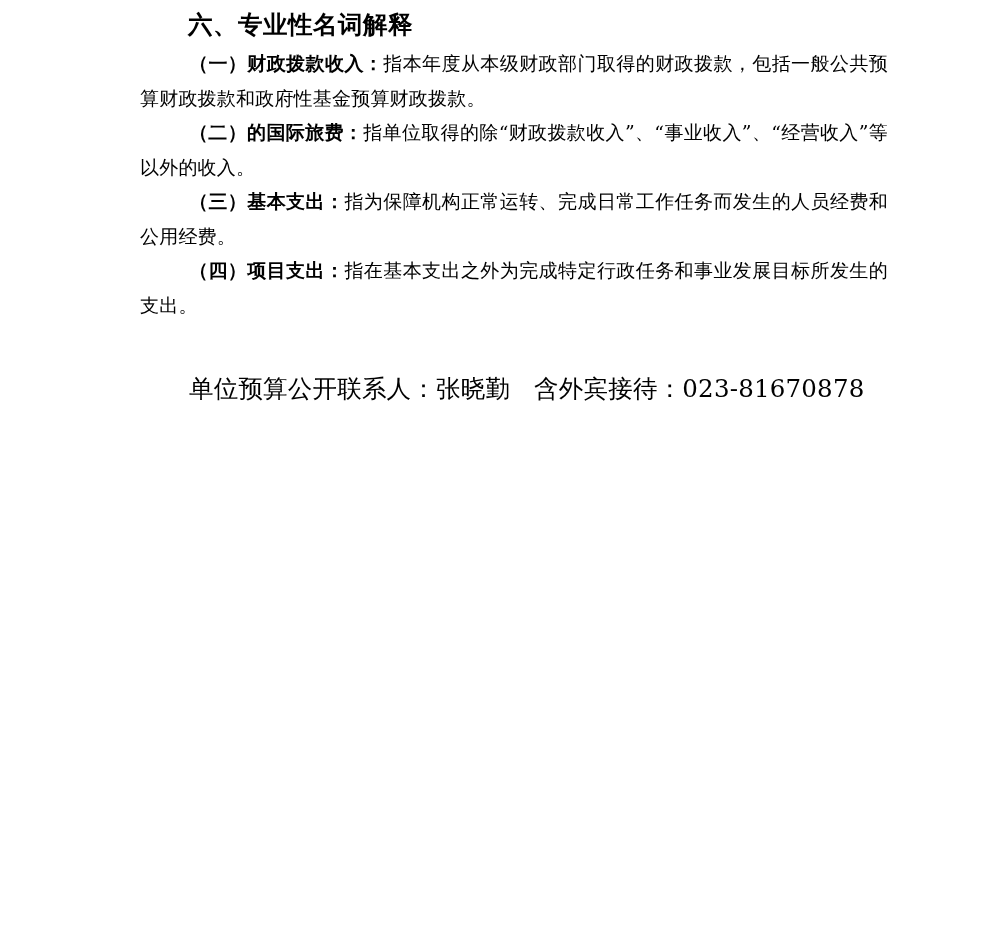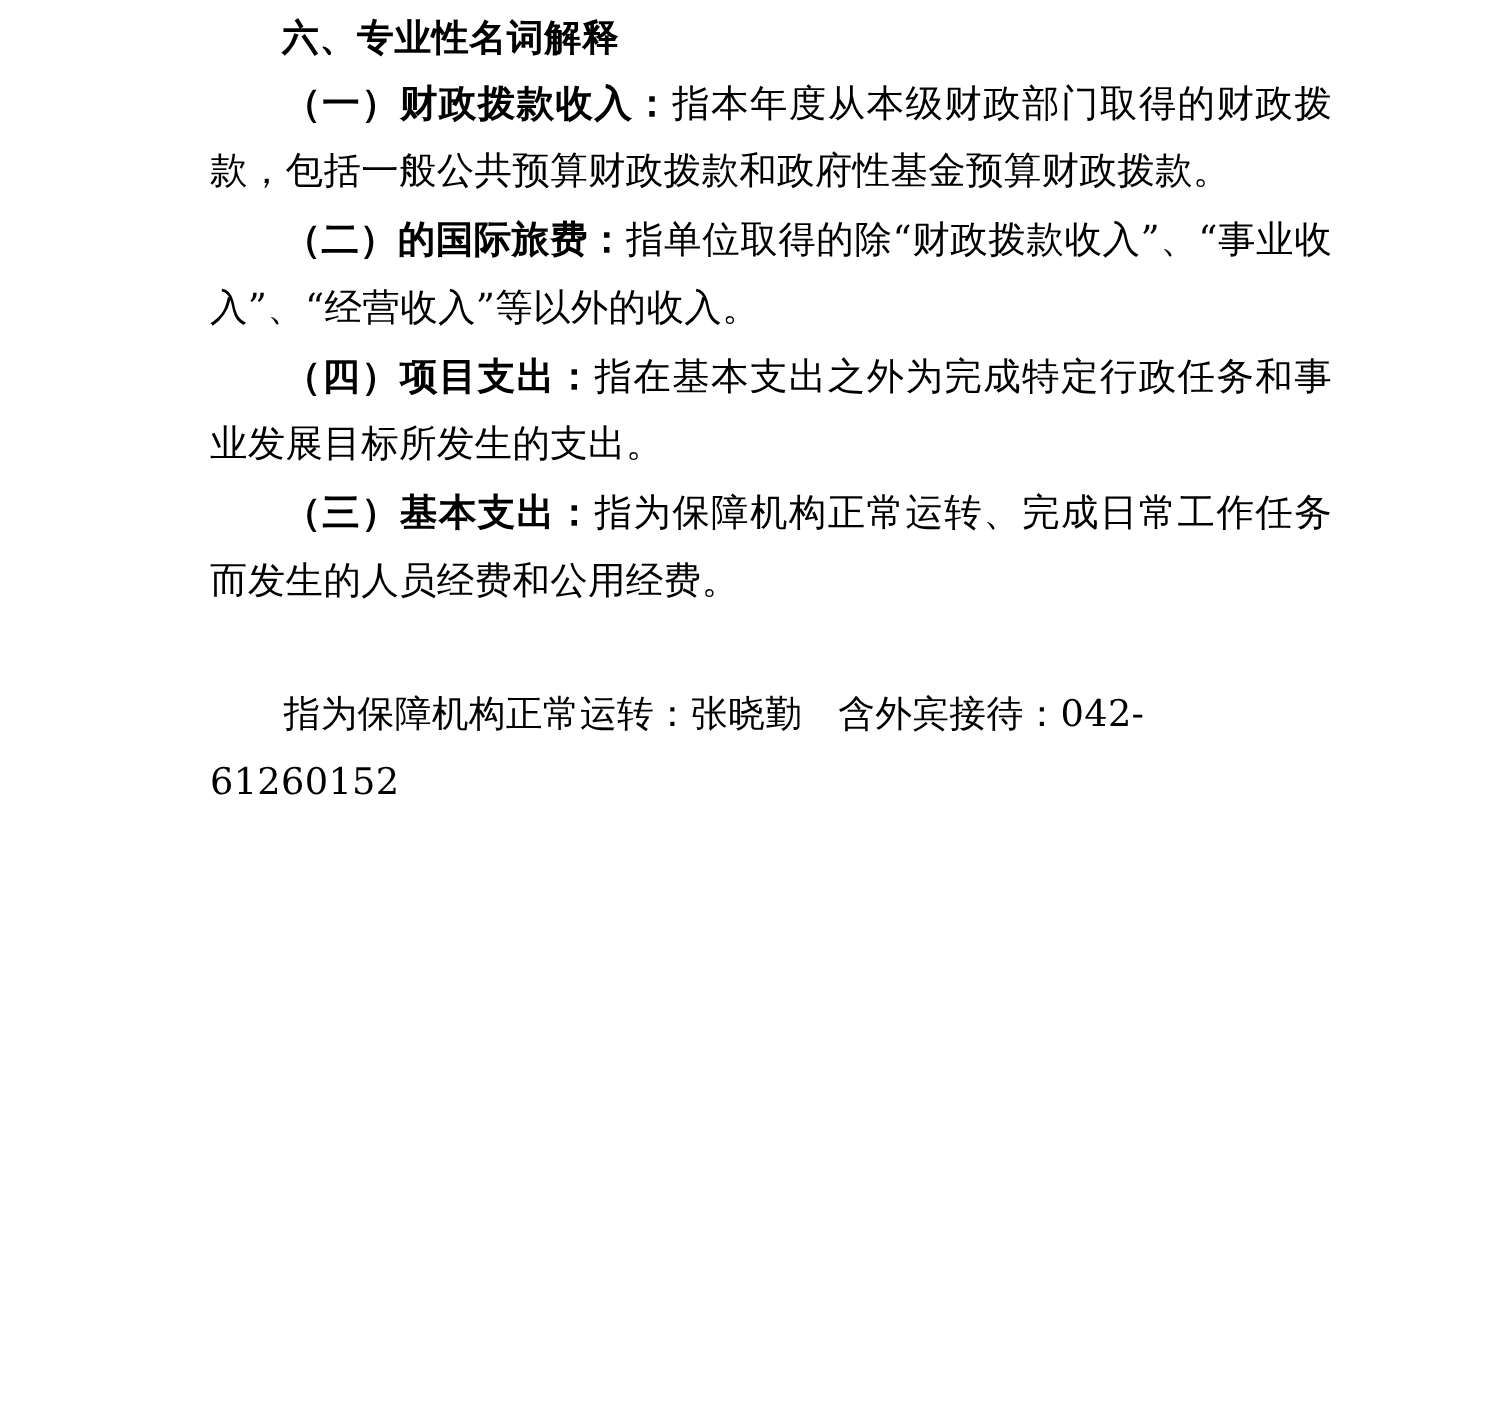--- a/index.html
+++ b/index.html
@@ -23,21 +23,21 @@
   }
   .heading {
     font-size: 24.5px;
     font-weight: bold;
     line-height: 1.55;
     letter-spacing: 0.5px;
     margin: 0 0 2px 0;
     padding-left: 48px;
   }
   .para {
-    font-size: 25px;
+    font-size: 19px;
     line-height: 1.82;
     text-align: justify;
     text-justify: inter-ideograph;
     text-indent: 49px;
     margin: 0;
     letter-spacing: 0.2px;
   }
   .para .lead {
     font-weight: bold;
   }
@@ -65,27 +65,27 @@
 
   <p class="para">
     <span class="lead">（一）财政拨款收入：</span><span>指本年度从本级财政部门取得的财政拨款，包括一般公共预算财政拨款和政府性基金预算财政拨款。</span>
   </p>
 
   <p class="para">
     <span class="lead">（二）的国际旅费：</span><span>指单位取得的除“财政拨款收入”、“事业收入”、“经营收入”等以外的收入。</span>
   </p>
 
   <p class="para">
-    <span class="lead">（四）项目支出：</span><span>指在基本支出之外为完成特定行政任务和事业发展目标所发生的支出。</span>
+    <span class="lead">（三）基本支出：</span><span>指为保障机构正常运转、完成日常工作任务而发生的人员经费和公用经费。</span>
   </p>
 
   <p class="para">
-    <span class="lead">（三）基本支出：</span><span>指为保障机构正常运转、完成日常工作任务而发生的人员经费和公用经费。</span>
+    <span class="lead">（四）项目支出：</span><span>指在基本支出之外为完成特定行政任务和事业发展目标所发生的支出。</span>
   </p>
 
 
   <div class="footer-block">
     <p class="footer-line">
-      <span>指为保障机构正常运转：</span><span>张晓勤</span><span class="gap-wide"></span><span>含外宾接待：</span><span>042-61260152</span>
+      <span>单位预算公开联系人：</span><span>张晓勤</span><span class="gap-wide"></span><span>含外宾接待：</span><span>023-81670878</span>
     </p>
   </div>
 
 </div>
 
 </body></html>

